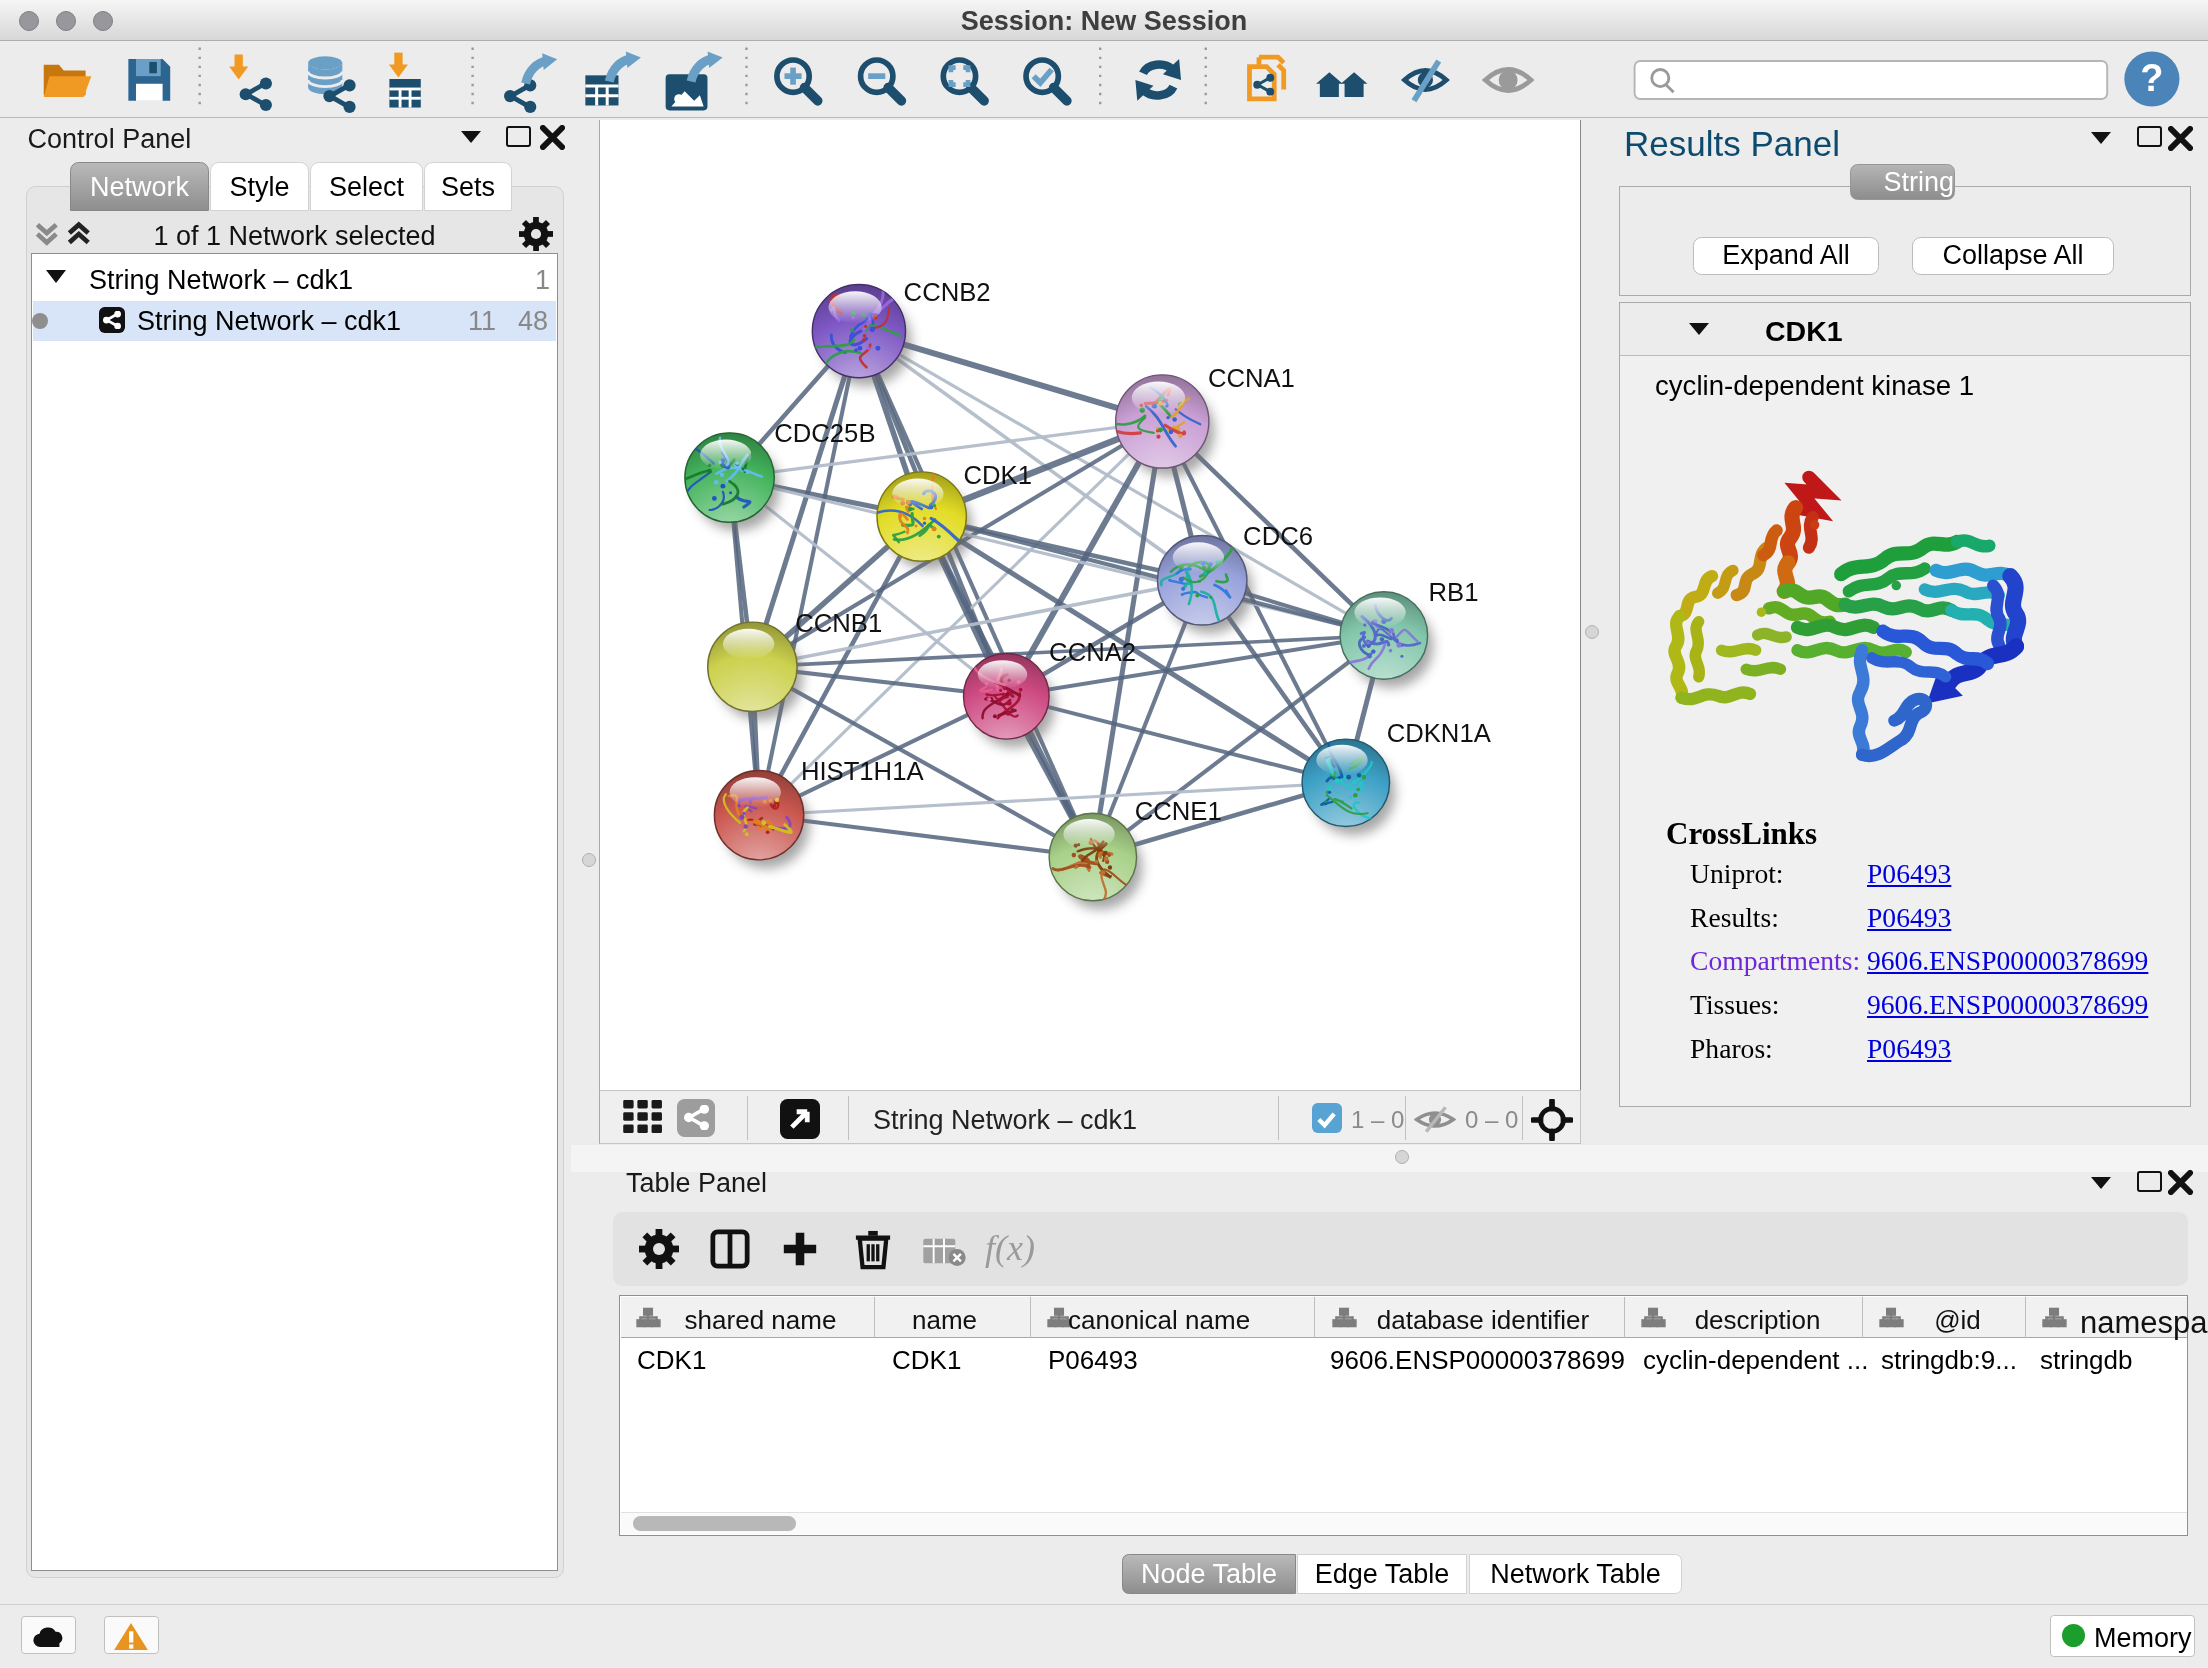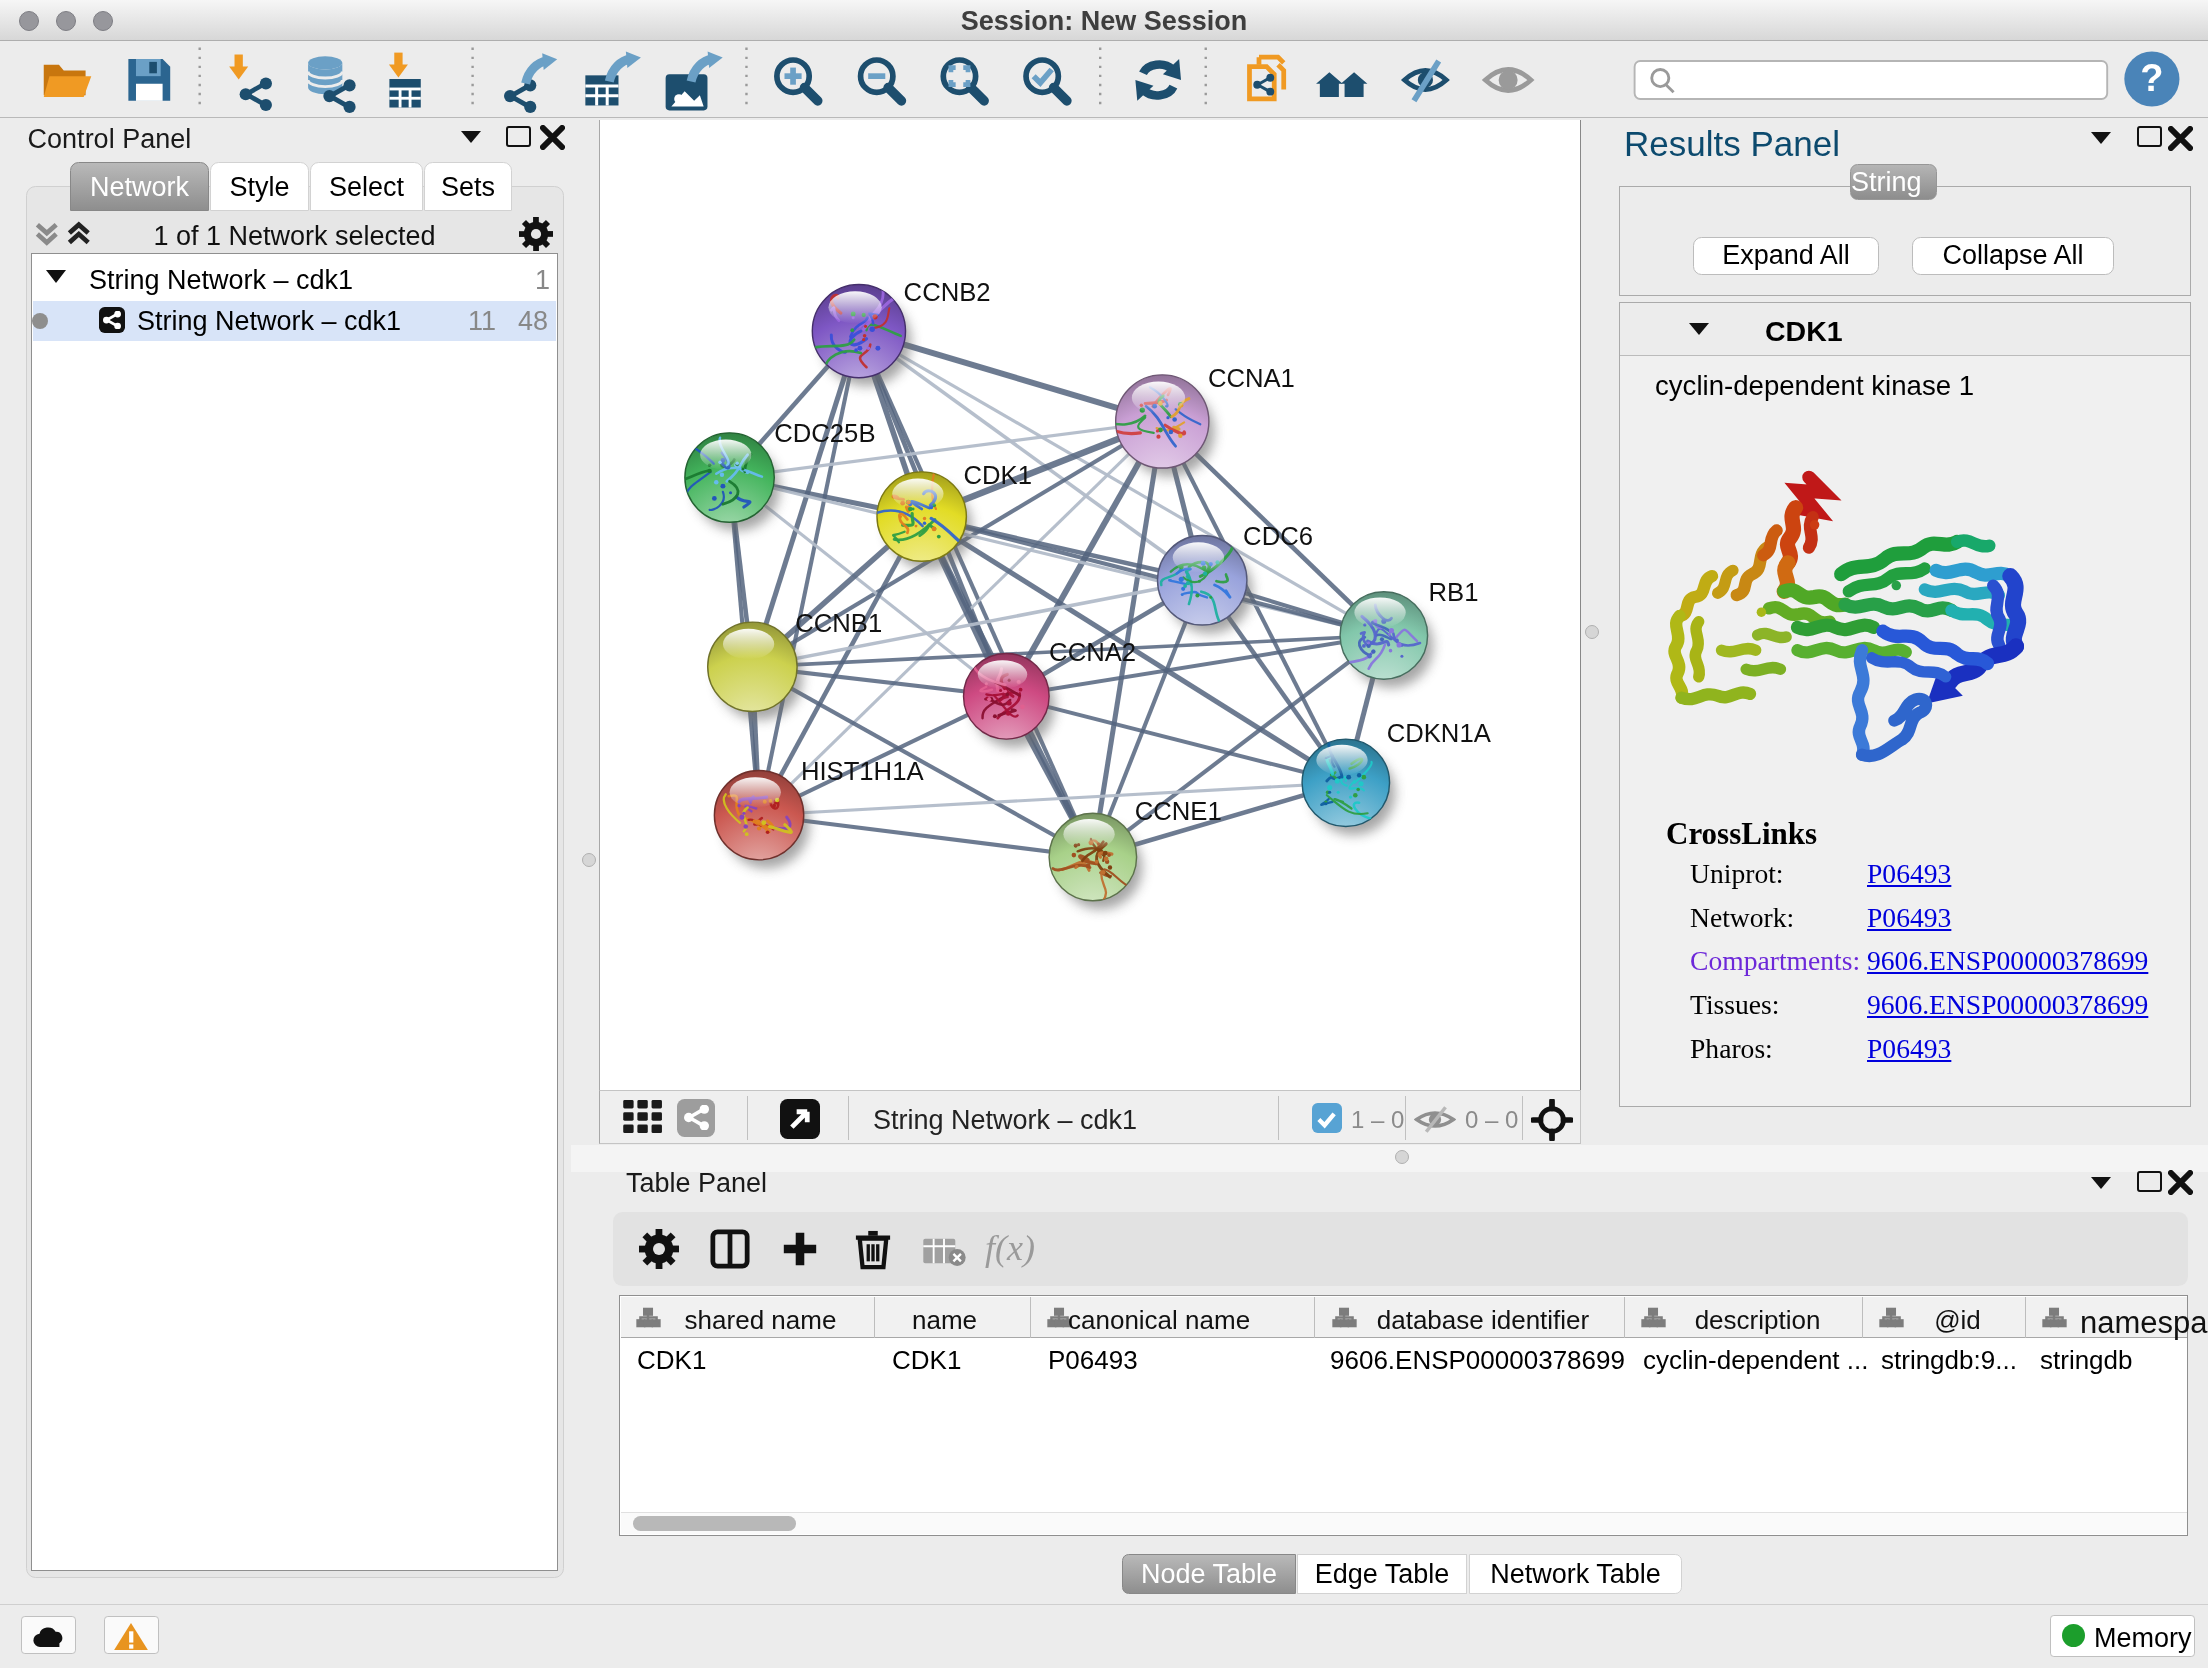--- a/index.html
+++ b/index.html
@@ -800,21 +800,21 @@
 <div class="a" style="left:1585px;top:625px;width:14.3px;height:14.3px;border-radius:50%;background:#d6d6d6;border:1px solid #b0b0b0;z-index:6"></div>
 <div class="a" style="left:1395px;top:1150px;width:14.3px;height:14.3px;border-radius:50%;background:#d6d6d6;border:1px solid #b0b0b0;z-index:6"></div>
 <div class="a" style="left:571px;top:1145px;width:1638px;height:27px;background:#f4f4f4"></div>
 <div class="a" style="left:1624px;top:124px;font-size:35px;color:#0c4a6e">Results Panel</div>
 <div class="a" style="left:2091px;top:132px;width:0;height:0;border-left:10.5px solid transparent;border-right:10.5px solid transparent;border-top:12.4px solid #111"></div>
 <div class="a" style="left:2137px;top:126px;width:25px;height:21px;border:2.9px solid #111;border-radius:2.9px"></div>
 <svg class="a" style="left:2168px;top:126px" width="25" height="25" viewBox="0 0 26 26">
     <path d="M3,3 L23,23 M23,3 L3,23" stroke="#111" stroke-width="6" stroke-linecap="round"></path>
   </svg>
 <div class="a" style="left:1619px;top:186px;width:572px;height:110px;background:#ececec;border:1.9px solid #aaa"></div>
-<div class="a" style="left:1850px;top:164px;width:87px;height:36px;background:linear-gradient(#b5b5b5,#8d8d8d);border:1px solid #979797;border-radius:7.6px;color:#fff;font-size:27px;text-align:left;line-height:34px">String</div>
+<div class="a" style="left:1850px;top:164px;width:105px;height:36px;background:linear-gradient(#b5b5b5,#8d8d8d);border:1px solid #979797;border-radius:7.6px;color:#fff;font-size:27px;text-align:right;line-height:34px">String</div>
 <div class="btn" style="left:1693px;top:237px;width:186px;height:38px;line-height:35px">Expand All</div>
 <div class="btn" style="left:1912px;top:237px;width:202px;height:38px;line-height:35px">Collapse All</div>
 <div class="a" style="left:1619px;top:302px;width:572px;height:805px;background:#f0f0f0;border:1.9px solid #aaa"></div>
 <div class="a" style="left:1620px;top:303px;width:570px;height:53px;background:#ececec;border-bottom:1px solid #bbb"></div>
 <div class="a" style="left:1689px;top:323px;width:0;height:0;border-left:10.5px solid transparent;border-right:10.5px solid transparent;border-top:12.4px solid #111"></div>
 <div class="a" style="left:1765px;top:315px;font-size:28.5px;font-weight:bold;color:#000">CDK1</div>
 <div class="a" style="left:1655px;top:370px;font-size:27.6px;color:#000">cyclin-dependent kinase 1</div>
 <svg width="380" height="304" viewBox="0 0 400 320" style="position:absolute;left:1655px;top:464px">
 <g fill="none" stroke-linecap="round">
 <path d="M162,14 L178,30 L152,28 L170,50 L148,46" stroke="#c01818" stroke-width="14"></path>
@@ -851,21 +851,21 @@
 <path d="M70,196 C84,202 92,190 106,196" stroke="#a0b820" stroke-width="12"></path>
 <path d="M96,216 C110,222 118,210 132,216" stroke="#7cb024" stroke-width="12"></path>
 <circle cx="168" cy="64" r="5" fill="#cc3c14" stroke="none"></circle>
 <circle cx="112" cy="156" r="5" fill="#a8b818" stroke="none"></circle>
 <circle cx="254" cy="128" r="5" fill="#28a048" stroke="none"></circle>
 </g>
   </svg>
 <div class="a" style="left:1666px;top:816px;font-size:31px;font-weight:bold;color:#000;font-family:'Liberation Serif',serif">CrossLinks</div>
 <div class="a" style="left:1690px;top:858px;font-size:27.6px;color:#000;font-family:'Liberation Serif',serif">Uniprot:</div>
 <div class="a" style="left:1867px;top:858px;font-size:27.6px;color:#0000dd;text-decoration:underline;font-family:'Liberation Serif',serif">P06493</div>
-<div class="a" style="left:1690px;top:902px;font-size:27.6px;color:#000;font-family:'Liberation Serif',serif">Network:</div>
+<div class="a" style="left:1690px;top:902px;font-size:27.6px;color:#000;font-family:'Liberation Serif',serif">Results:</div>
 <div class="a" style="left:1867px;top:902px;font-size:27.6px;color:#0000dd;text-decoration:underline;font-family:'Liberation Serif',serif">P06493</div>
 <div class="a" style="left:1690px;top:945px;font-size:27.6px;color:#6d28d9;font-family:'Liberation Serif',serif">Compartments:</div>
 <div class="a" style="left:1867px;top:945px;font-size:27.6px;color:#0000dd;text-decoration:underline;font-family:'Liberation Serif',serif">9606.ENSP00000378699</div>
 <div class="a" style="left:1690px;top:989px;font-size:27.6px;color:#000;font-family:'Liberation Serif',serif">Tissues:</div>
 <div class="a" style="left:1867px;top:989px;font-size:27.6px;color:#0000dd;text-decoration:underline;font-family:'Liberation Serif',serif">9606.ENSP00000378699</div>
 <div class="a" style="left:1690px;top:1033px;font-size:27.6px;color:#000;font-family:'Liberation Serif',serif">Pharos:</div>
 <div class="a" style="left:1867px;top:1033px;font-size:27.6px;color:#0000dd;text-decoration:underline;font-family:'Liberation Serif',serif">P06493</div>
 <div class="a" style="left:626px;top:1168px;font-size:27px;color:#1a1a1a">Table Panel</div>
 <div class="a" style="left:2091px;top:1177px;width:0;height:0;border-left:10.5px solid transparent;border-right:10.5px solid transparent;border-top:12.4px solid #111"></div>
 <div class="a" style="left:2137px;top:1171px;width:25px;height:21px;border:2.9px solid #111;border-radius:2.9px"></div>

